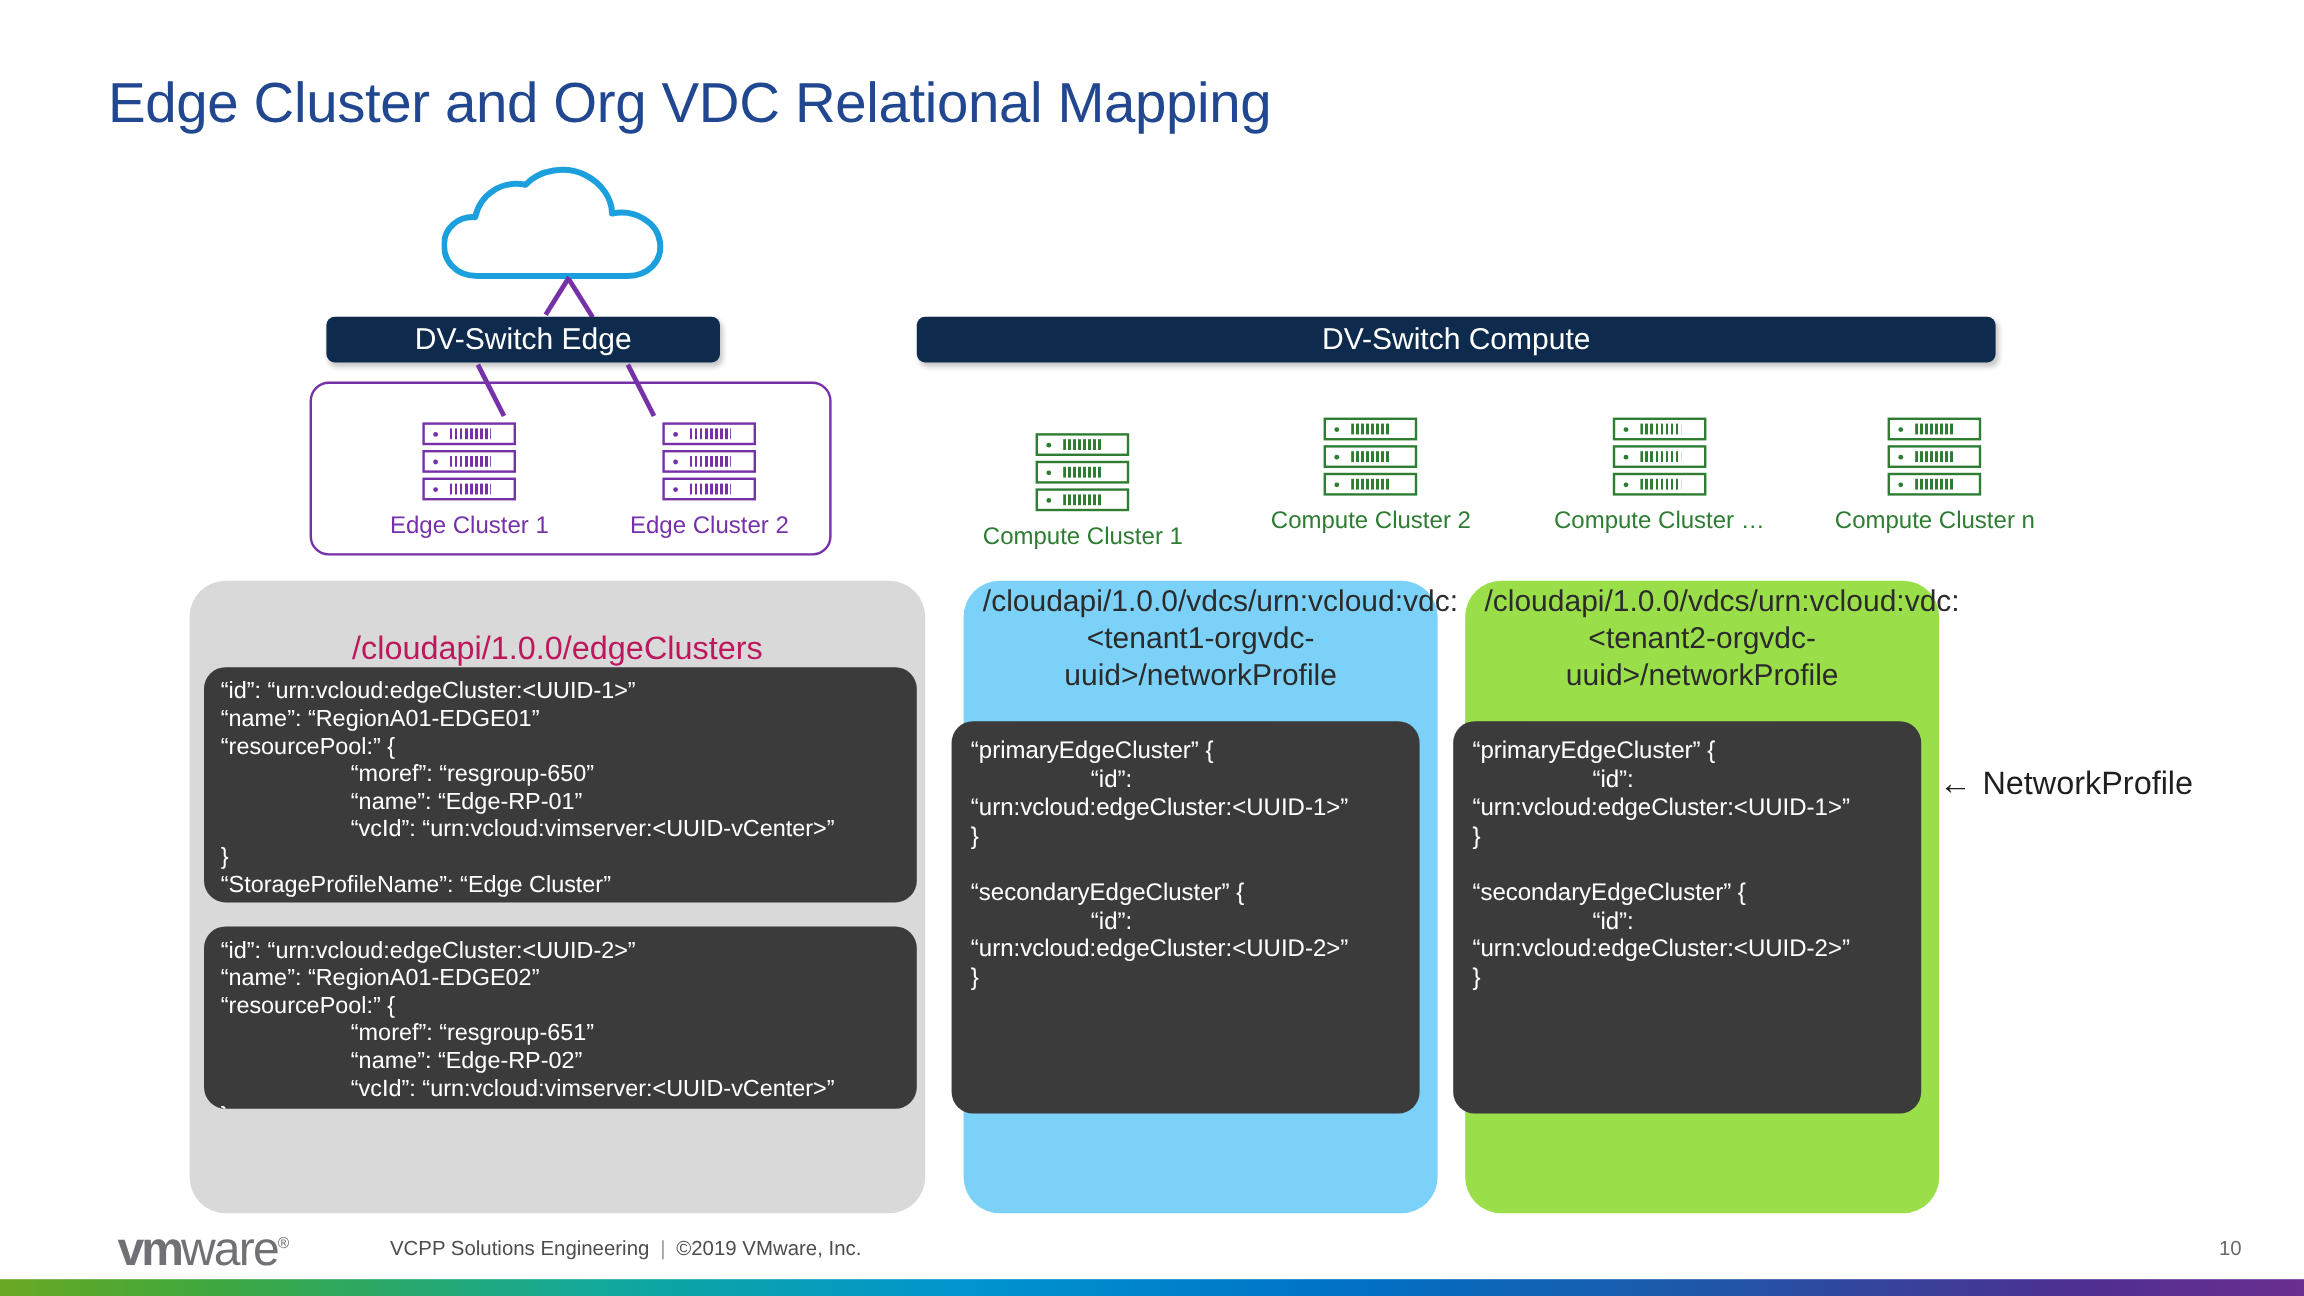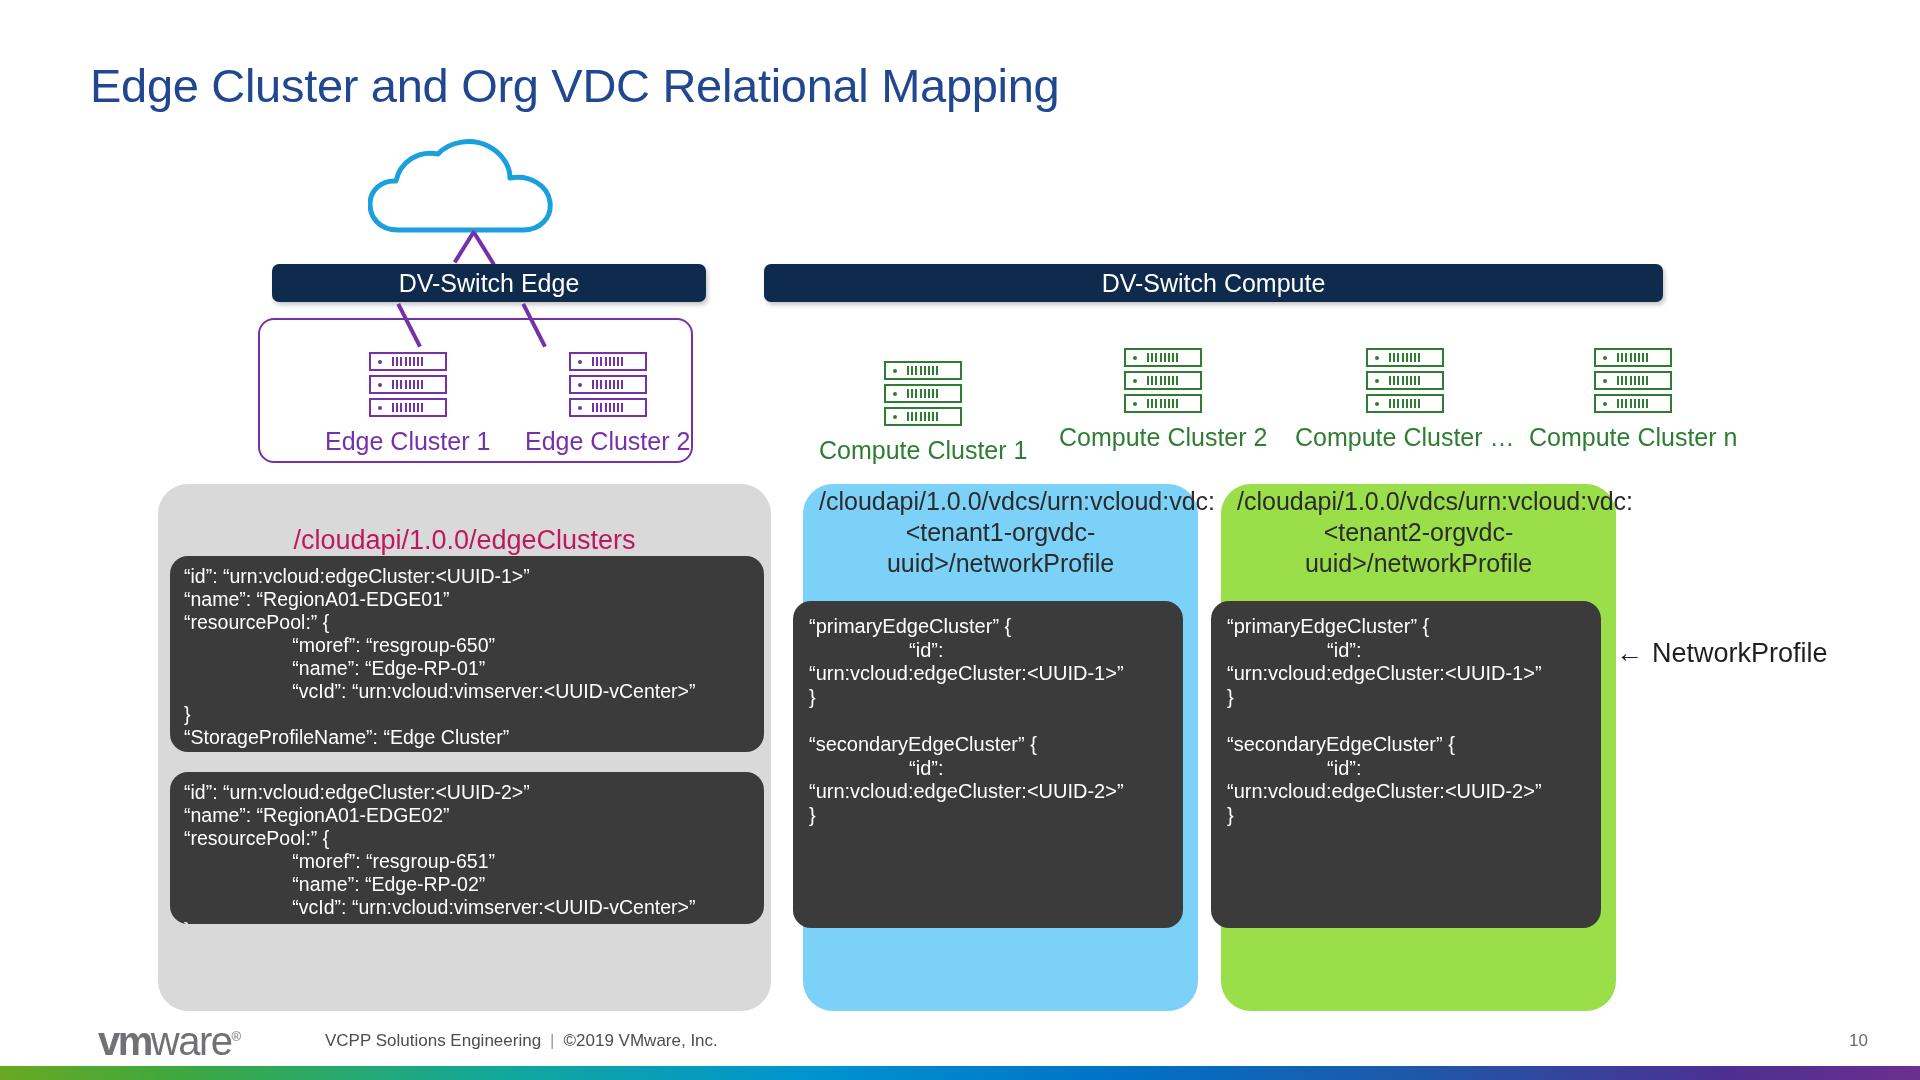--- a/index.html
+++ b/index.html
@@ -51,21 +51,21 @@
     background: #0e2a4d;
     border-radius: 7px;
     color: #ffffff;
     font-size: 25px;
     display: flex;
     align-items: center;
     justify-content: center;
     box-shadow: 2px 3px 4px rgba(0,0,0,0.22);
     font-family: "Liberation Sans", sans-serif;
   }
-  #dvswitch-edge  { left: 272px; top: 264px; width: 434px; height: 38px; }
+  #dvswitch-edge  { left: 272px; top: 264px; width: 328px; height: 38px; }
   #dvswitch-compute { left: 764px; top: 264px; width: 899px; height: 38px; }
 
   
   .edge-group {
     position: absolute;
     left: 258px;
     top: 318px;
     width: 435px;
     height: 145px;
     border: 2.5px solid #7630a8;
@@ -103,21 +103,21 @@
     width: 34px; height: 9px;
     background: repeating-linear-gradient(to right,
        #7630a8 0px, #7630a8 2px, transparent 2px, transparent 4.2px);
   }
   .srv.green .bars {
     background: repeating-linear-gradient(to right,
        #2e7d32 0px, #2e7d32 2px, transparent 2px, transparent 4.2px);
   }
   .stack-label {
     margin-top: 6px;
-    font-size: 25px;
+    font-size: 20px;
     color: #7630a8;
     white-space: nowrap;
     font-family: "Liberation Sans", sans-serif;
   }
   .stack-label.green { color: #2e7d32; }
 
   
   .panel {
     position: absolute;
     border-radius: 30px;

